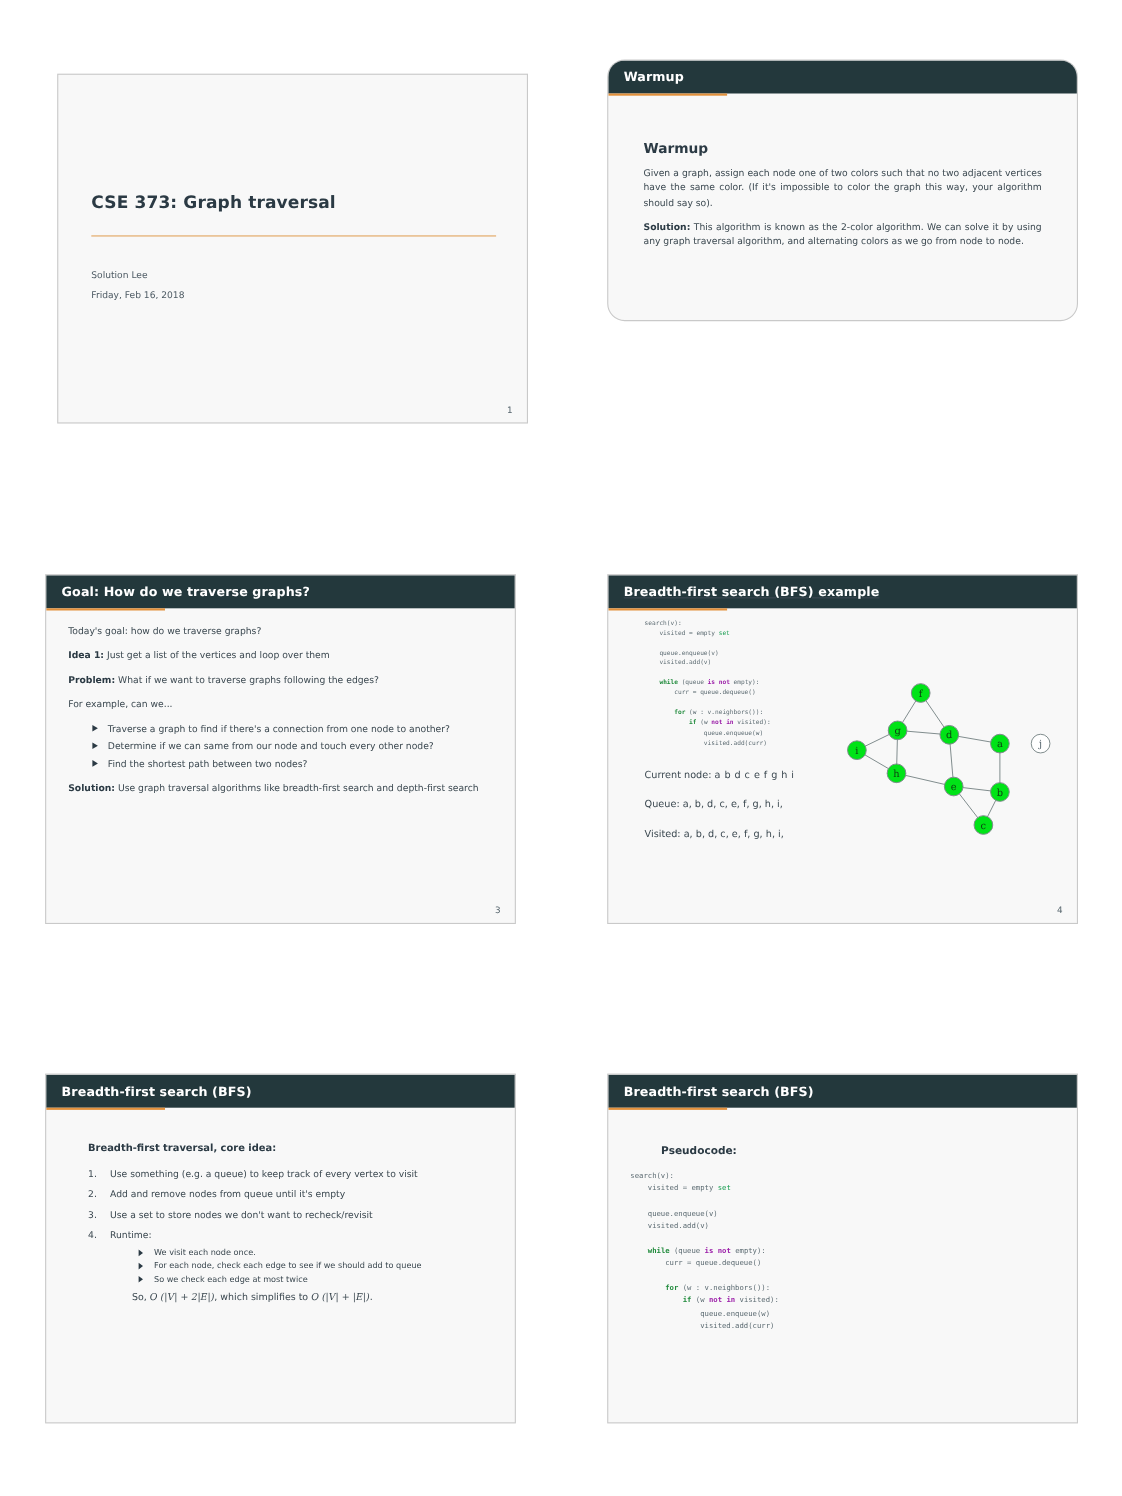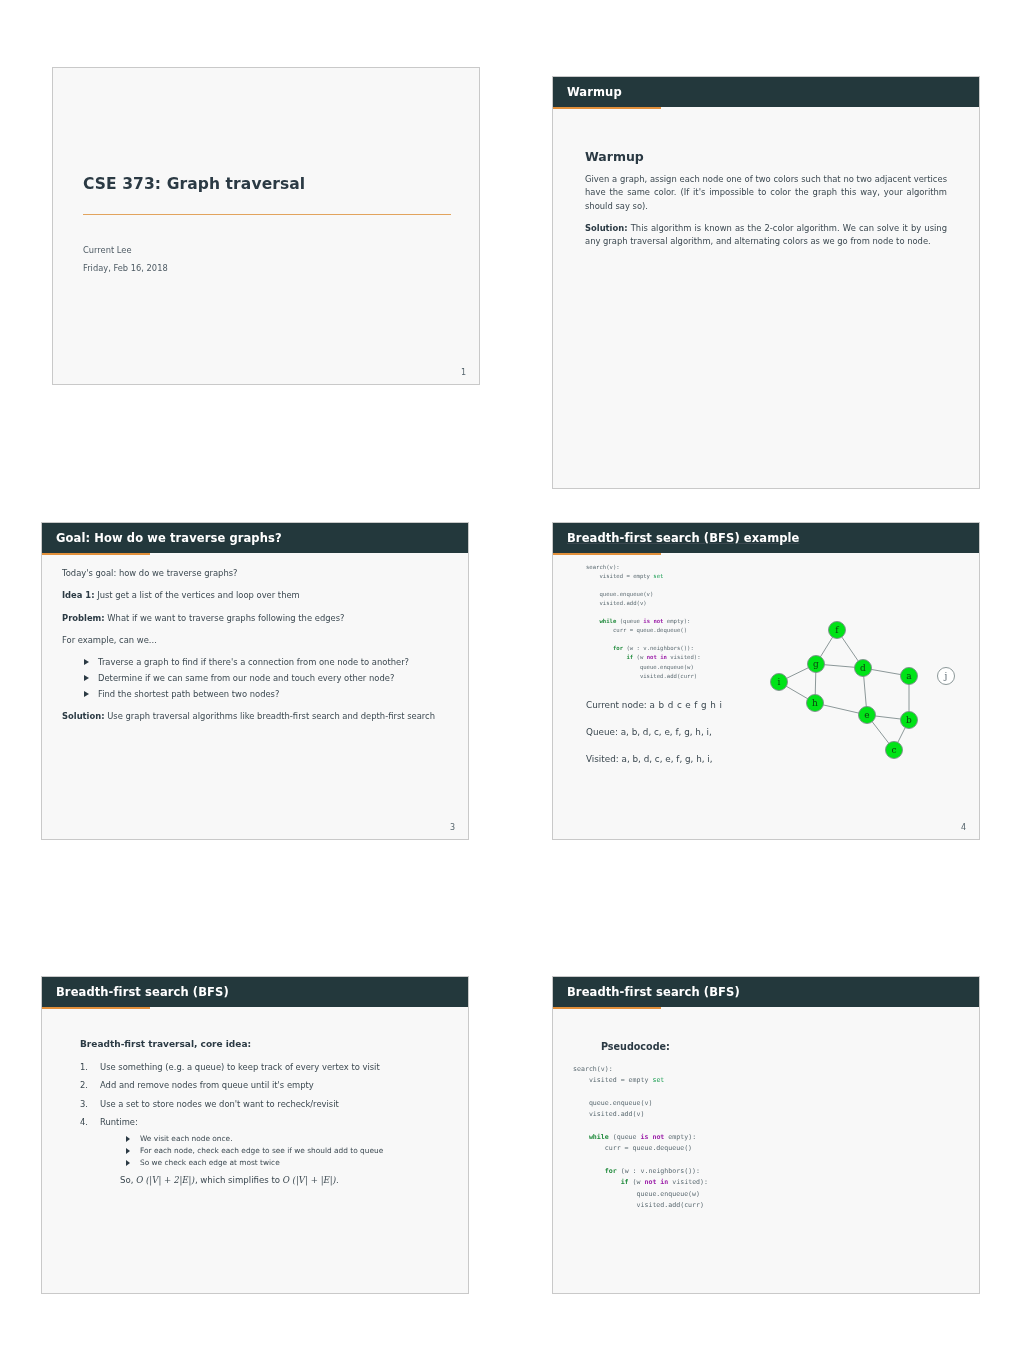--- a/index.html
+++ b/index.html
@@ -13,21 +13,21 @@
   
   .slide{
     position:absolute;
     width:428px;height:320px;
     background:#f8f8f8;
     border:1px solid #c9c9c9;
     box-sizing:border-box;
     overflow:hidden;
   }
   .s1{left:52px;top:67px;height:318px;}
-  .s2{left:552px;top:76px;height:413px;}
+  .s2{left:552px;top:54px;height:238px;border-radius:16px;}
   .s3{left:41px;top:522px;height:318px;}
   .s4{left:552px;top:522px;height:318px;text-decoration:underline;}
   .s5{left:41px;top:976px;height:318px;}
   .s6{left:552px;top:976px;height:318px;}
 
   
   .hdr{
     position:relative;
     height:30px;
     background:#23383c;
@@ -141,21 +141,21 @@
 </style>
 </head>
 <body>
 
 <div class="sheet">
 
   <div class="slide s1">
     <div class="titlebody">
       <div class="maintitle">CSE 373:  Graph traversal</div>
       <div class="titlerule"></div>
-      <div class="author">Current Lee</div>
+      <div class="author">Solution Lee</div>
       <div class="date">Friday, Feb 16, 2018</div>
       <div class="pagenum">1</div>
     </div>
   </div>
 
   <div class="slide s2">
     <div class="hdr">
       <div class="hdr-title">Warmup</div>
       <div class="accent"></div>
     </div>

